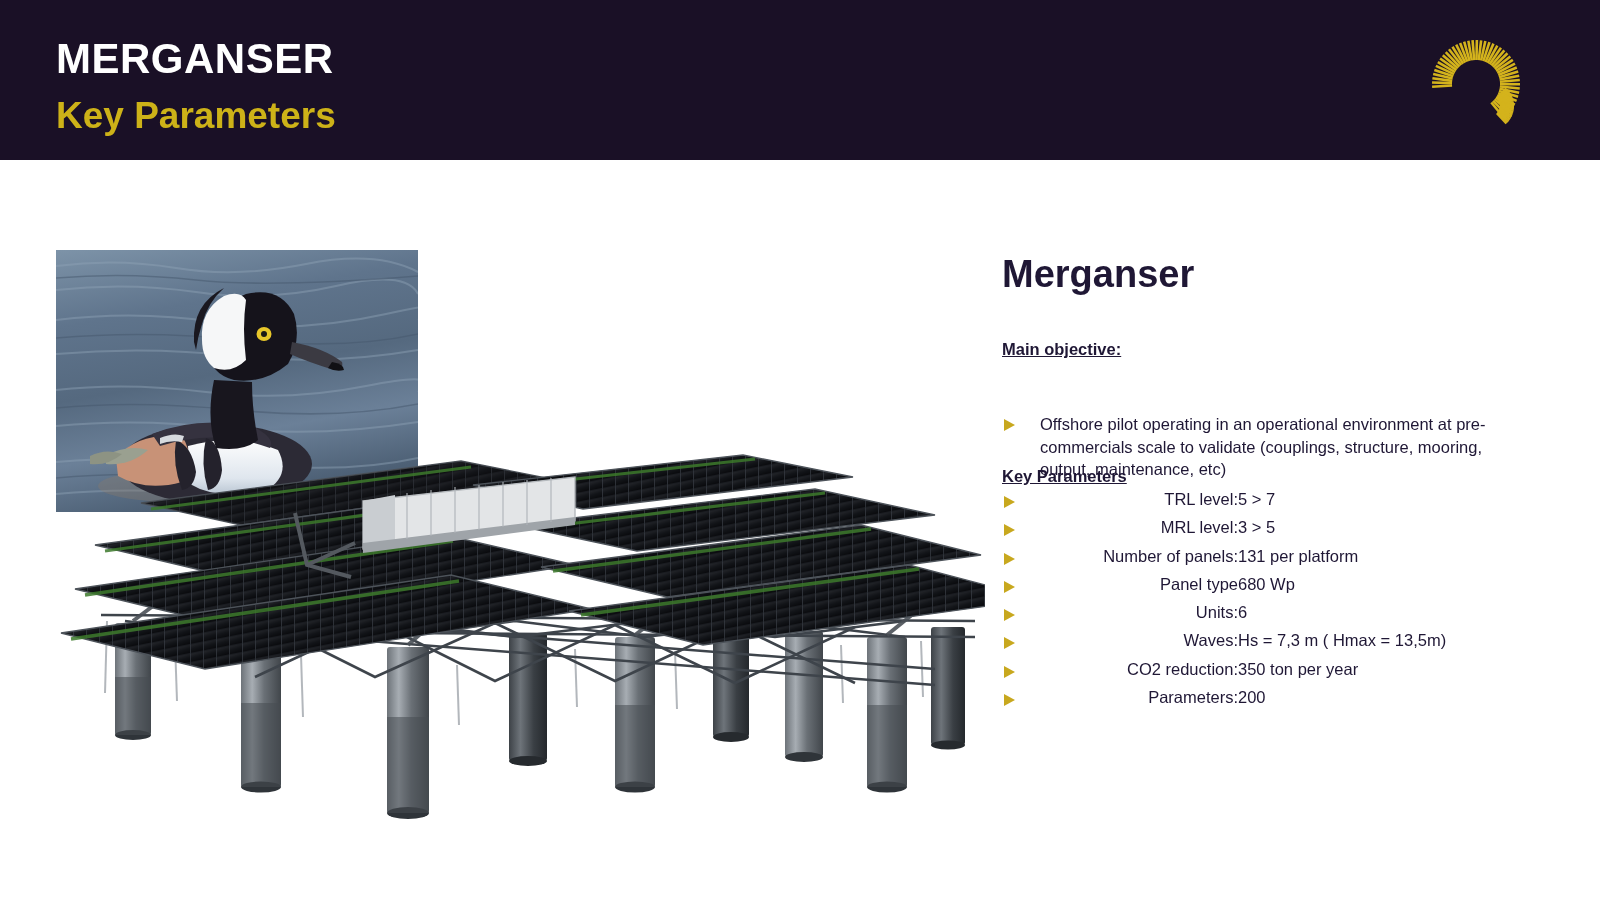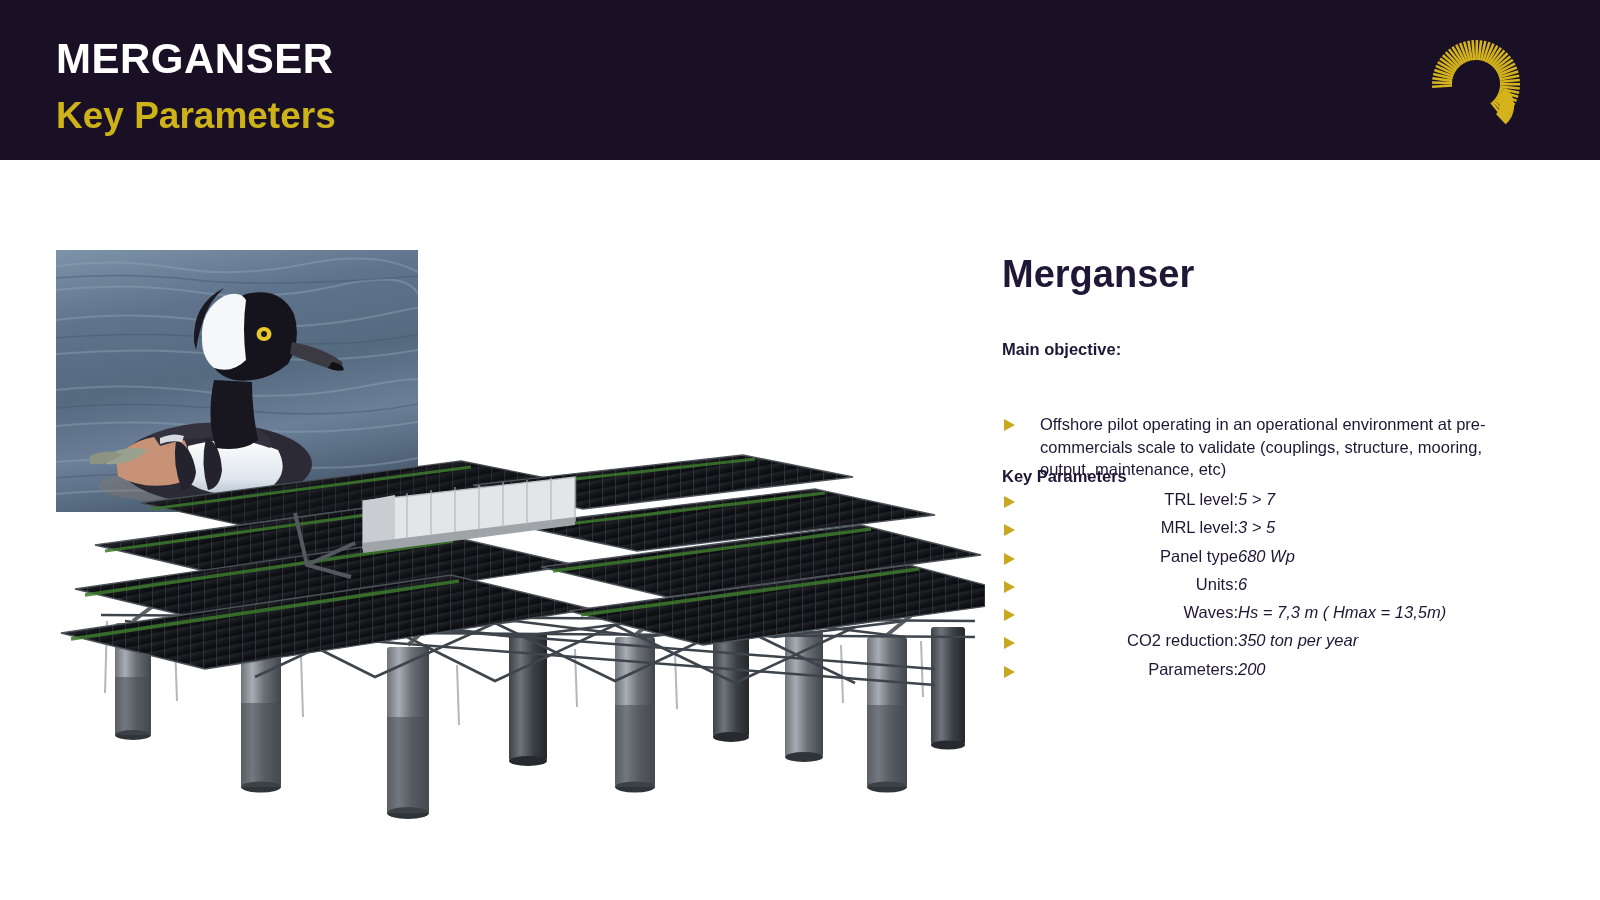--- a/index.html
+++ b/index.html
@@ -102,20 +102,21 @@
     font-weight: bold;
     color: #1f1735;
     line-height: 1;
     white-space: nowrap;
   }
   .section-label {
     font-size: 16.5px;
     font-weight: bold;
     color: #1f1735;
     line-height: 1.2;
+    text-decoration: underline;
   }
   .objective-label { position: absolute; left: 0; top: 180px; }
 
   .bullet-row {
     display: flex;
     align-items: flex-start;
   }
   .bullet-mark {
     width: 18px;
     flex: 0 0 18px;
@@ -157,21 +158,20 @@
     color: #1f1735;
     width: 198px;
     flex: 0 0 198px;
     line-height: 1.2;
   }
   .param-value {
     font-size: 16.5px;
     color: #1f1735;
     line-height: 1.2;
     white-space: nowrap;
-    font-style: italic;
   }
 </style>
 </head>
 <body>
 
 <div class="header-band">
   <div class="header-title">MERGANSER</div>
   <div class="header-subtitle">Key Parameters</div>
 
   <div class="logo-wrap">
@@ -519,20 +519,29 @@
         </span>
         <span class="param-name">MRL level:</span>
         <span class="param-value">3 &gt; 5</span>
       </div>
       <div class="param-row">
         <span class="bullet-mark">
           <svg width="11" height="12" viewBox="0 0 11 12">
             <polygon points="0,0 11,6 0,12" fill="#c8a81e"></polygon>
           </svg>
         </span>
+        <span class="param-name">Number of panels:</span>
+        <span class="param-value">131 per platform</span>
+      </div>
+      <div class="param-row">
+        <span class="bullet-mark">
+          <svg width="11" height="12" viewBox="0 0 11 12">
+            <polygon points="0,0 11,6 0,12" fill="#c8a81e"></polygon>
+          </svg>
+        </span>
         <span class="param-name">Panel type</span>
         <span class="param-value">680 Wp</span>
       </div>
       <div class="param-row">
         <span class="bullet-mark">
           <svg width="11" height="12" viewBox="0 0 11 12">
             <polygon points="0,0 11,6 0,12" fill="#c8a81e"></polygon>
           </svg>
         </span>
         <span class="param-name">Units:</span>

